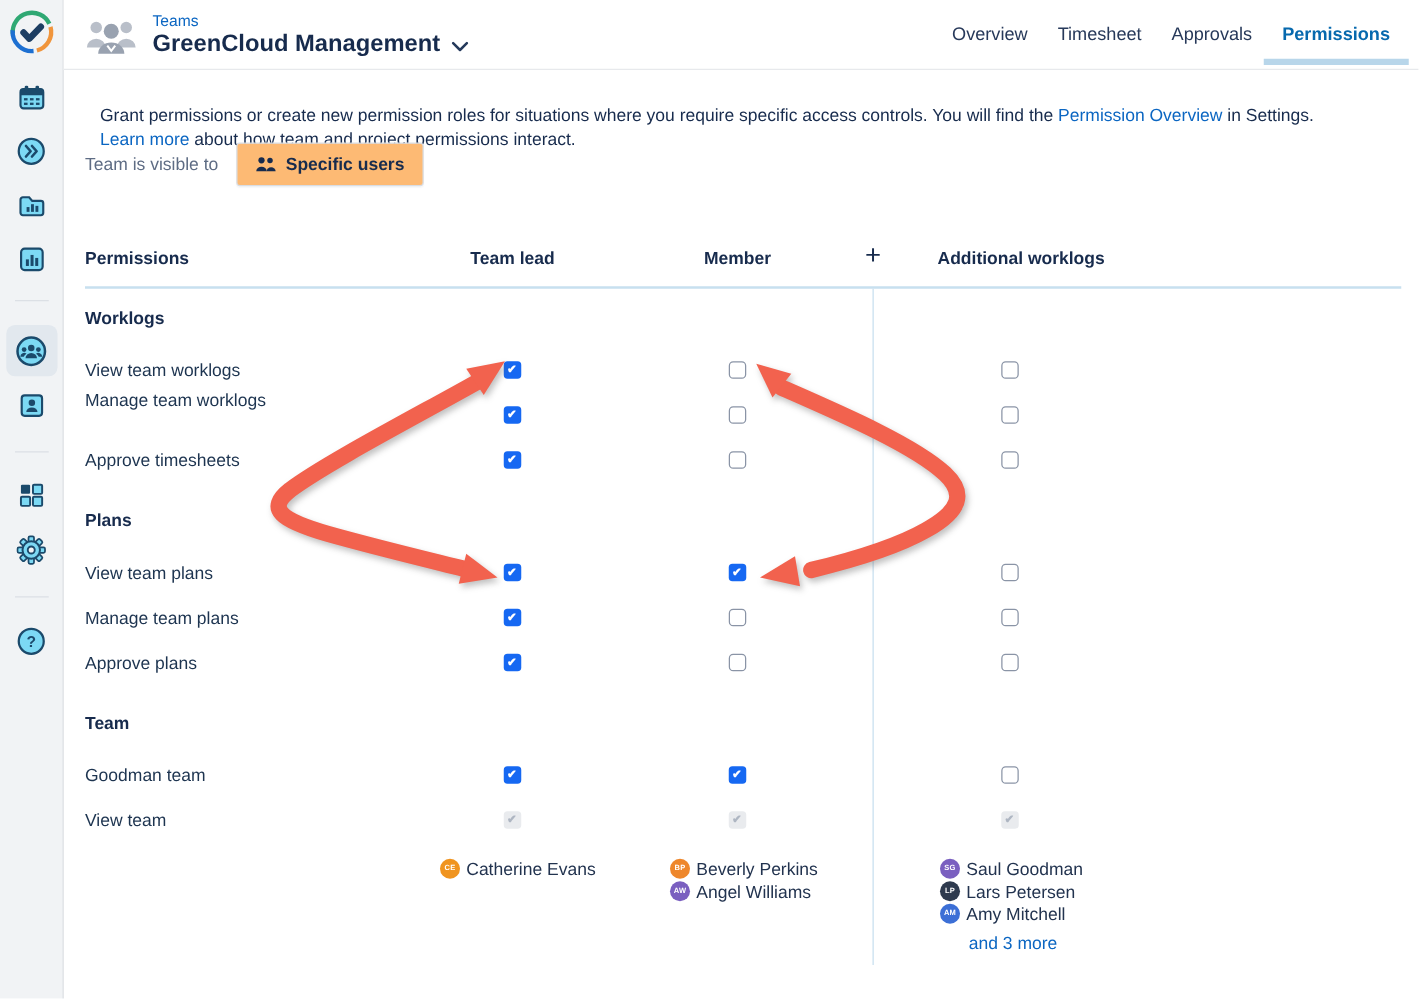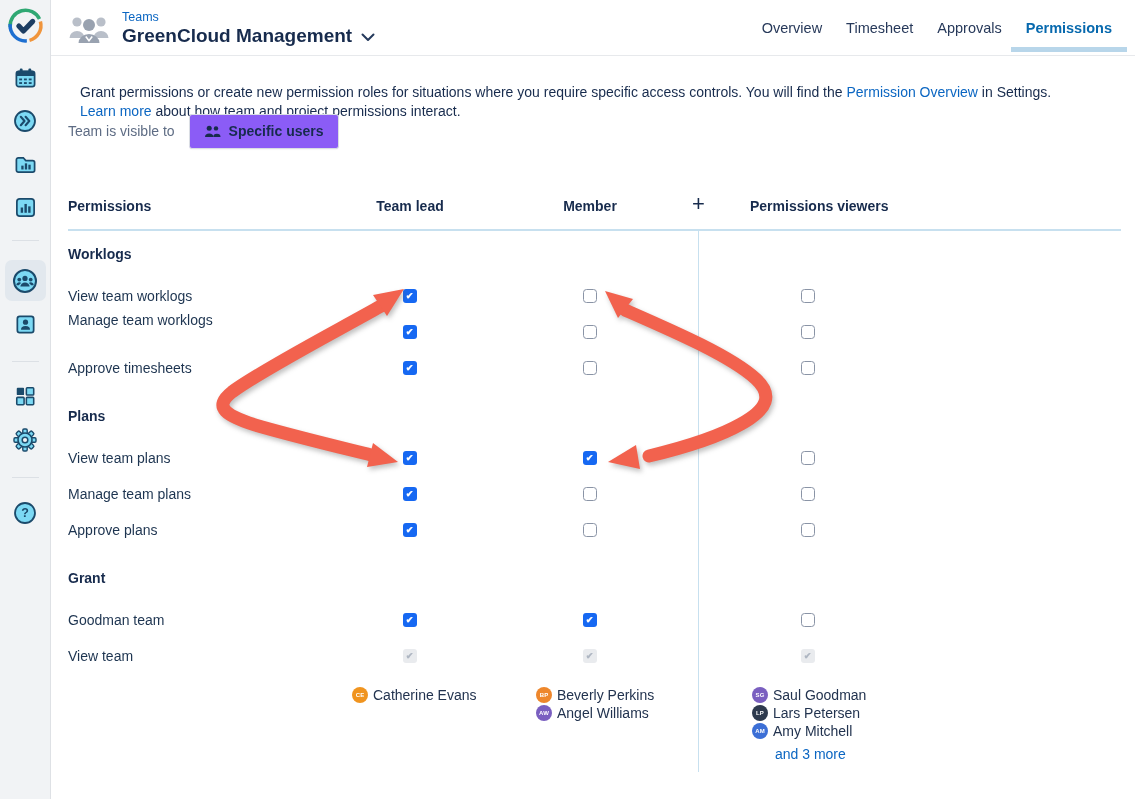--- a/index.html
+++ b/index.html
@@ -37,21 +37,21 @@
   .tab.active::after{content:"";position:absolute;left:-15px;right:-15px;top:27px;height:5px;background:var(--underline);}
 
   
   .intro{position:absolute;left:68px;top:69px;width:1010px;font-size:14px;line-height:19px;color:var(--navy);margin-left:12px;}
   .intro a{color:var(--link);text-decoration:none;cursor:pointer;}
 
   
   .visible-row{position:absolute;left:68px;top:113px;height:36px;display:flex;align-items:center;}
   .visible-label{font-size:14px;color:var(--muted);}
   .btn{margin-left:14px;height:35px;display:inline-flex;align-items:center;padding:0 14px;
-       background:#8b5cf6;border:1px solid #D9DDE3;border-radius:3px;font-size:14px;font-weight:600;
+       background:#fdba74;border:1px solid #D9DDE3;border-radius:3px;font-size:14px;font-weight:600;
        color:var(--navy);cursor:pointer;box-shadow:0 1px 1px rgba(23,43,77,.04);justify-content:space-between;}
   .btn svg{margin-right:8px;}
 
   
   .th{position:absolute;top:198px;font-size:14px;font-weight:700;color:var(--navy);}
   .th.center{width:140px;text-align:center;}
   .plus-btn{position:absolute;left:686px;top:191px;width:25px;height:26px;display:flex;align-items:center;
             justify-content:center;font-size:22px;font-weight:400;color:var(--navy);cursor:pointer;}
   .h-rule{position:absolute;left:68px;top:229px;width:1053px;height:2px;background:var(--rule);}
   .v-rule{position:absolute;left:698px;top:231px;width:1px;height:541px;background:var(--rule);}
@@ -246,21 +246,21 @@
         </g>
       </svg>
       <span>Specific users</span>
     </button>
   </div>
 
   <div class="th" style="left:68px">Permissions</div>
   <div class="th center" style="left:340px">Team lead</div>
   <div class="th center" style="left:520px">Member</div>
   <div class="plus-btn">+</div>
-  <div class="th" style="left:750px">Permissions viewers</div>
+  <div class="th" style="left:750px">Additional worklogs</div>
   <div class="h-rule"></div>
   <div class="v-rule"></div>
 
   <div id="gen-root">
       <div class="sec-title" style="top: 246px;">Worklogs</div>
       <div class="row-label" style="top: 288px;">View team worklogs</div>
       <div class="cb checked" style="left: 403px; top: 289px;"></div>
       <div class="cb unchecked" style="left: 583px; top: 289px;"></div>
       <div class="cb unchecked" style="left: 801px; top: 289px;"></div>
       <div class="row-label" style="top: 312px;">Manage team worklogs</div>
@@ -277,21 +277,21 @@
       <div class="cb checked" style="left: 583px; top: 451px;"></div>
       <div class="cb unchecked" style="left: 801px; top: 451px;"></div>
       <div class="row-label" style="top: 486px;">Manage team plans</div>
       <div class="cb checked" style="left: 403px; top: 487px;"></div>
       <div class="cb unchecked" style="left: 583px; top: 487px;"></div>
       <div class="cb unchecked" style="left: 801px; top: 487px;"></div>
       <div class="row-label" style="top: 522px;">Approve plans</div>
       <div class="cb checked" style="left: 403px; top: 523px;"></div>
       <div class="cb unchecked" style="left: 583px; top: 523px;"></div>
       <div class="cb unchecked" style="left: 801px; top: 523px;"></div>
-      <div class="sec-title" style="top: 570px;">Grant</div>
+      <div class="sec-title" style="top: 570px;">Team</div>
       <div class="row-label" style="top: 612px;">Goodman team</div>
       <div class="cb checked" style="left: 403px; top: 613px;"></div>
       <div class="cb checked" style="left: 583px; top: 613px;"></div>
       <div class="cb unchecked" style="left: 801px; top: 613px;"></div>
       <div class="row-label" style="top: 648px;">View team</div>
       <div class="cb checked-disabled" style="left: 403px; top: 649px;"></div>
       <div class="cb checked-disabled" style="left: 583px; top: 649px;"></div>
       <div class="cb checked-disabled" style="left: 801px; top: 649px;"></div>
       <div class="avatar" style="left: 352px; top: 687px; background: rgb(240, 148, 31);">CE</div>
       <div class="uname" style="left: 373px; top: 687px;">Catherine Evans</div>

